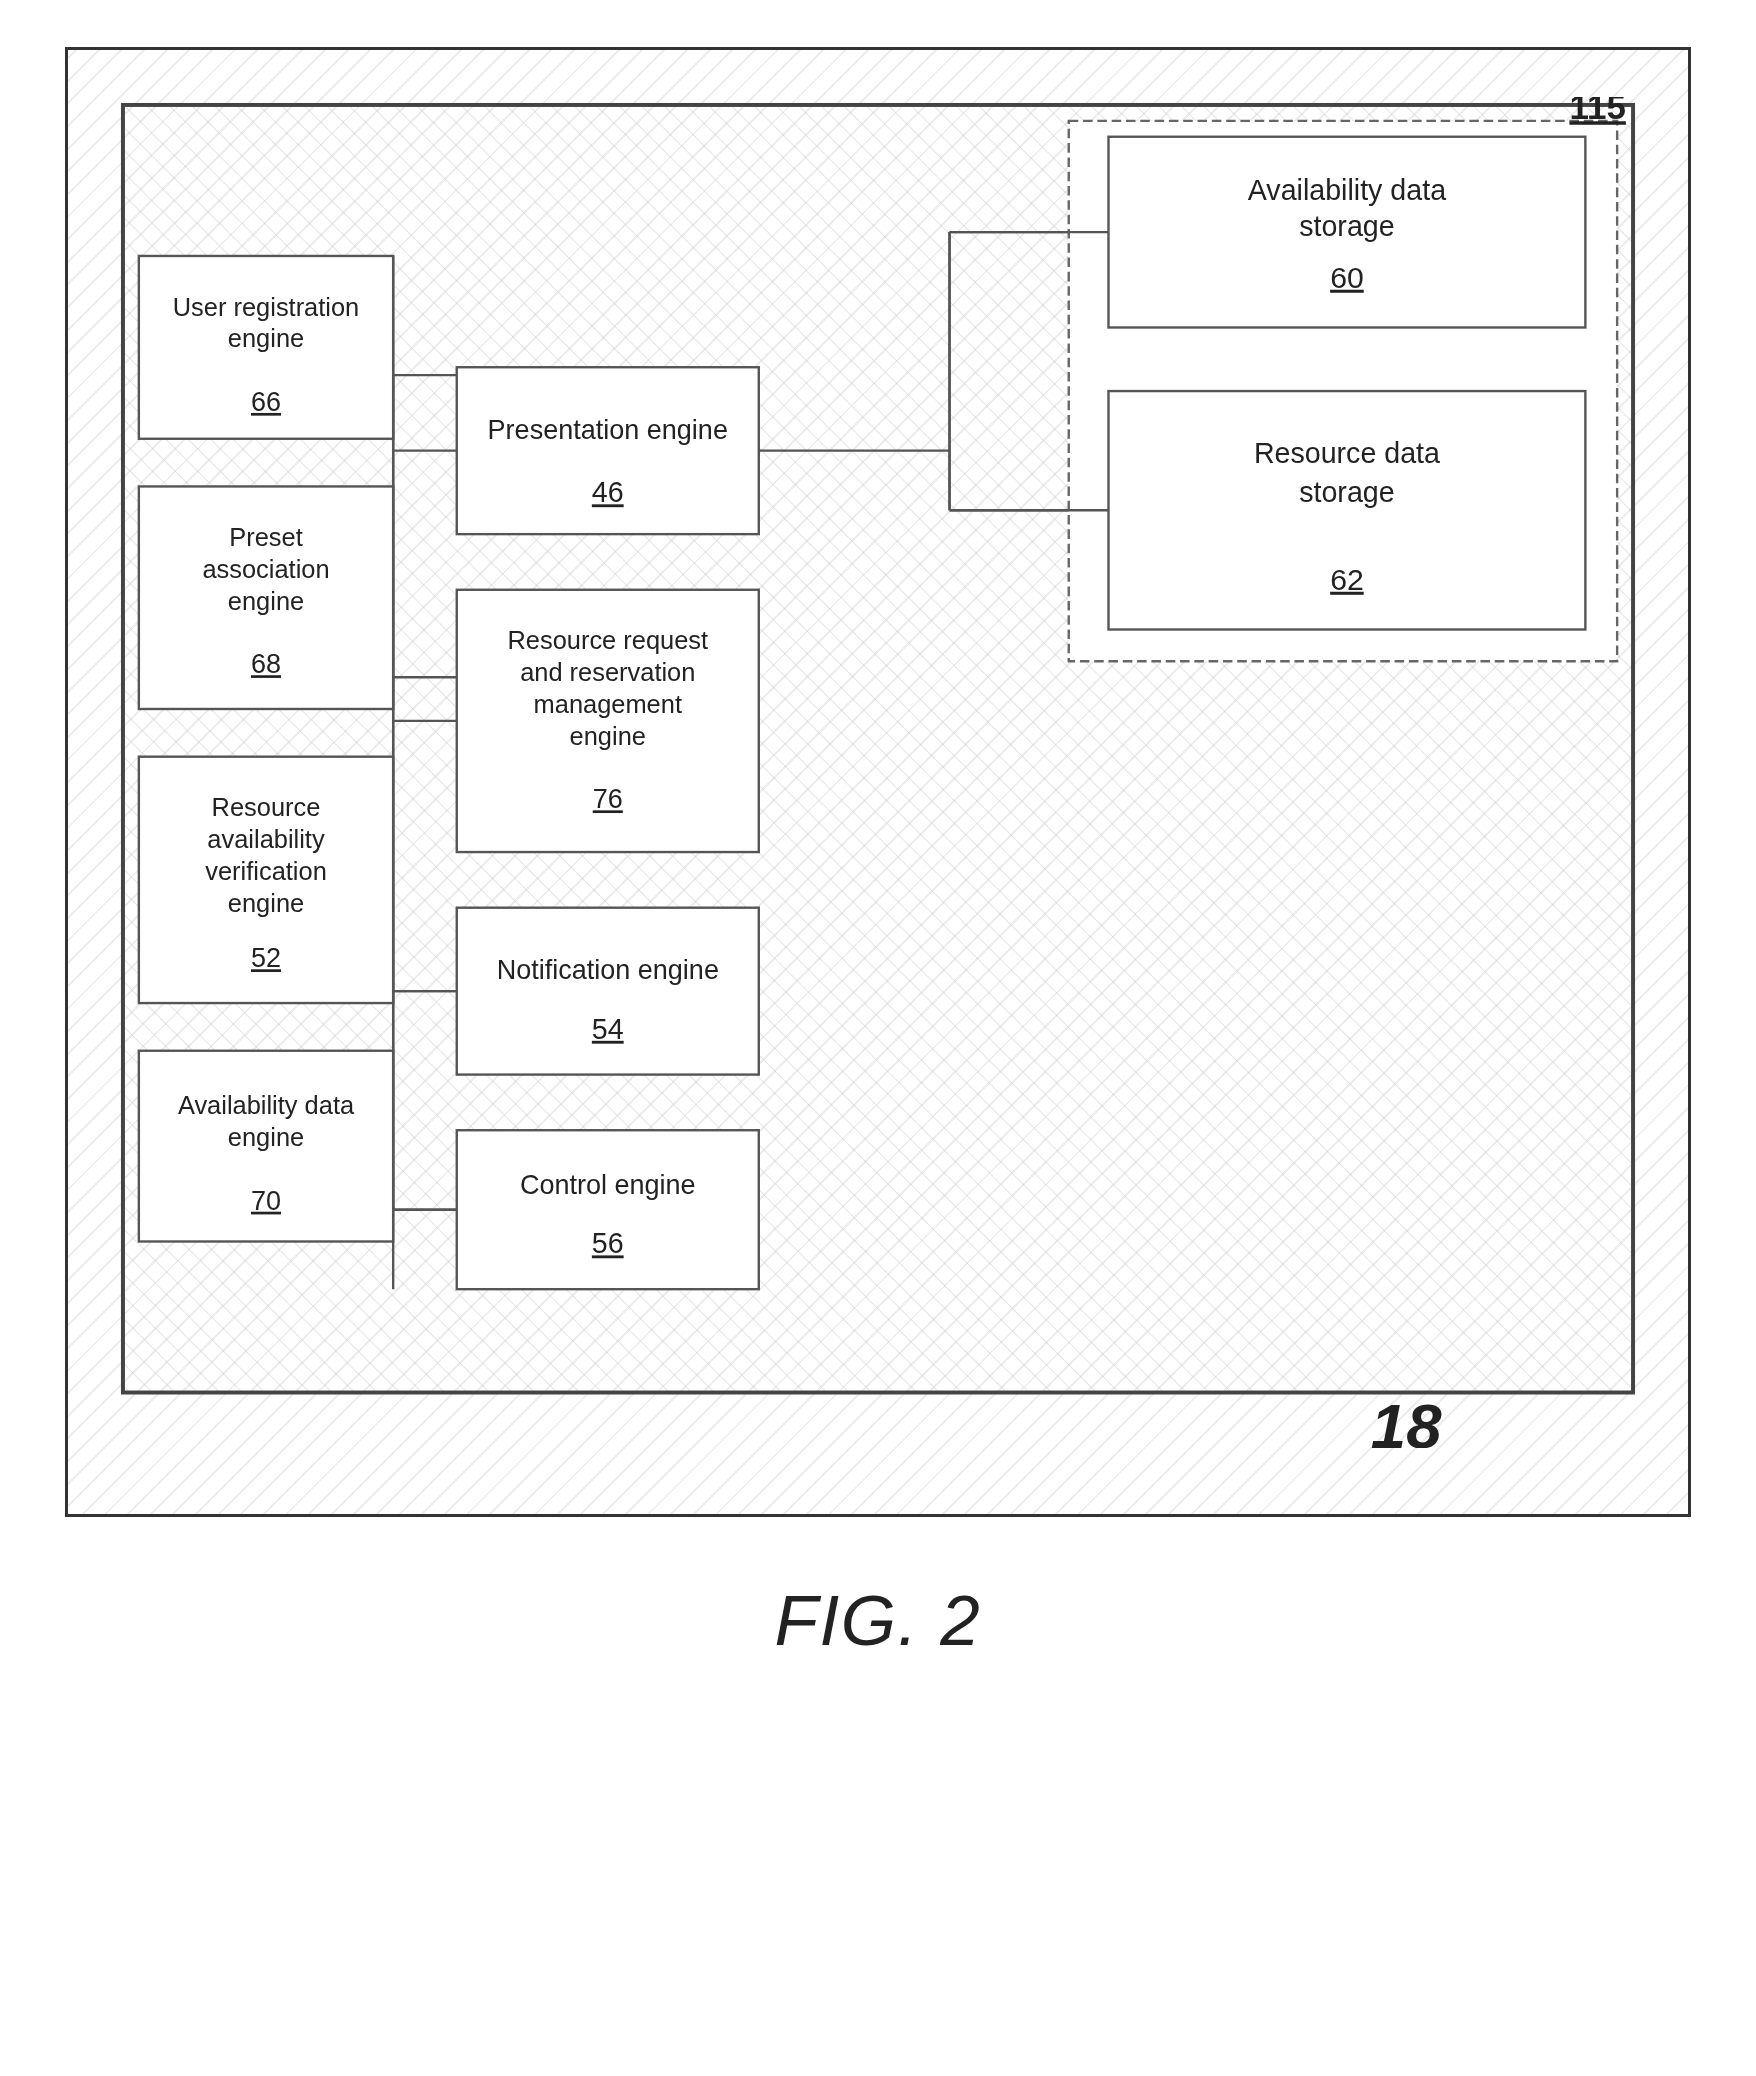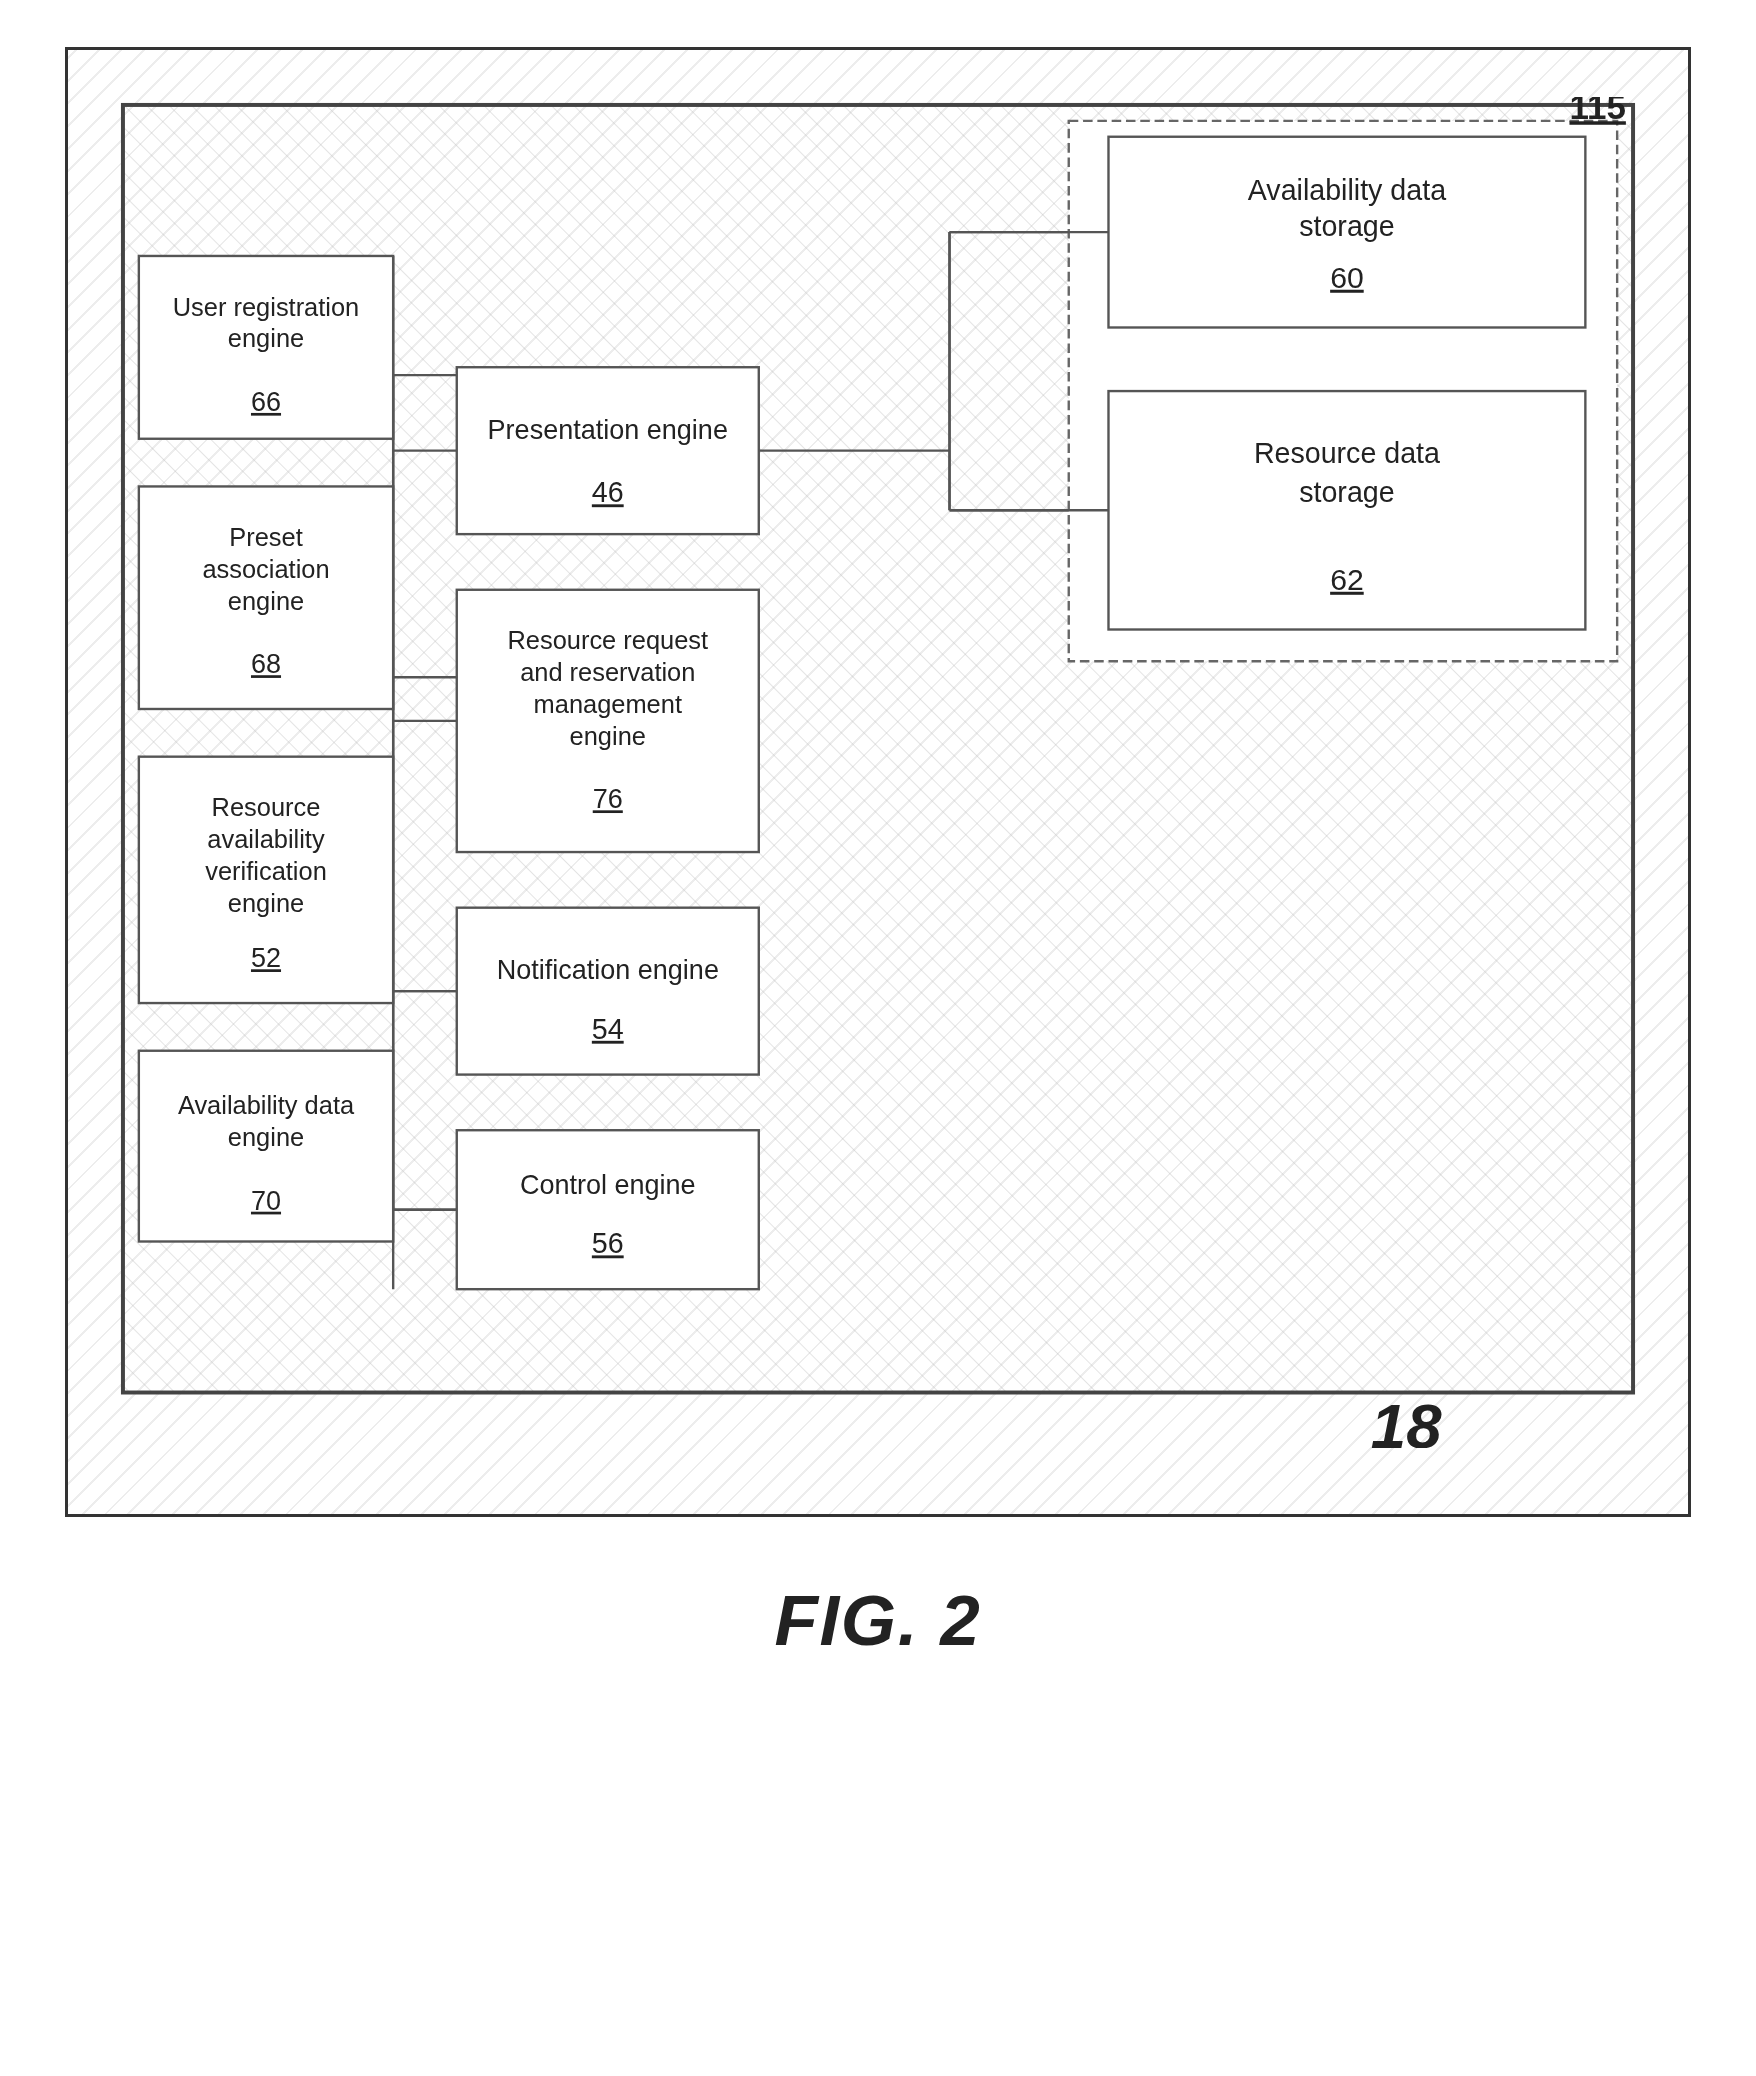--- a/index.html
+++ b/index.html
@@ -52,21 +52,21 @@
       position: relative;
       z-index: 1;
       width: 100%;
     }
 
     
     .fig-label {
       margin-top: 63px;
       font-size: 71px;
       font-style: italic;
-      font-weight: bold;
+      font-weight: normal;
       color: #222;
       letter-spacing: 1.6px;
     }
 
     
     .diagram-svg {
       width: 100%;
       height: auto;
     }
   </style>

